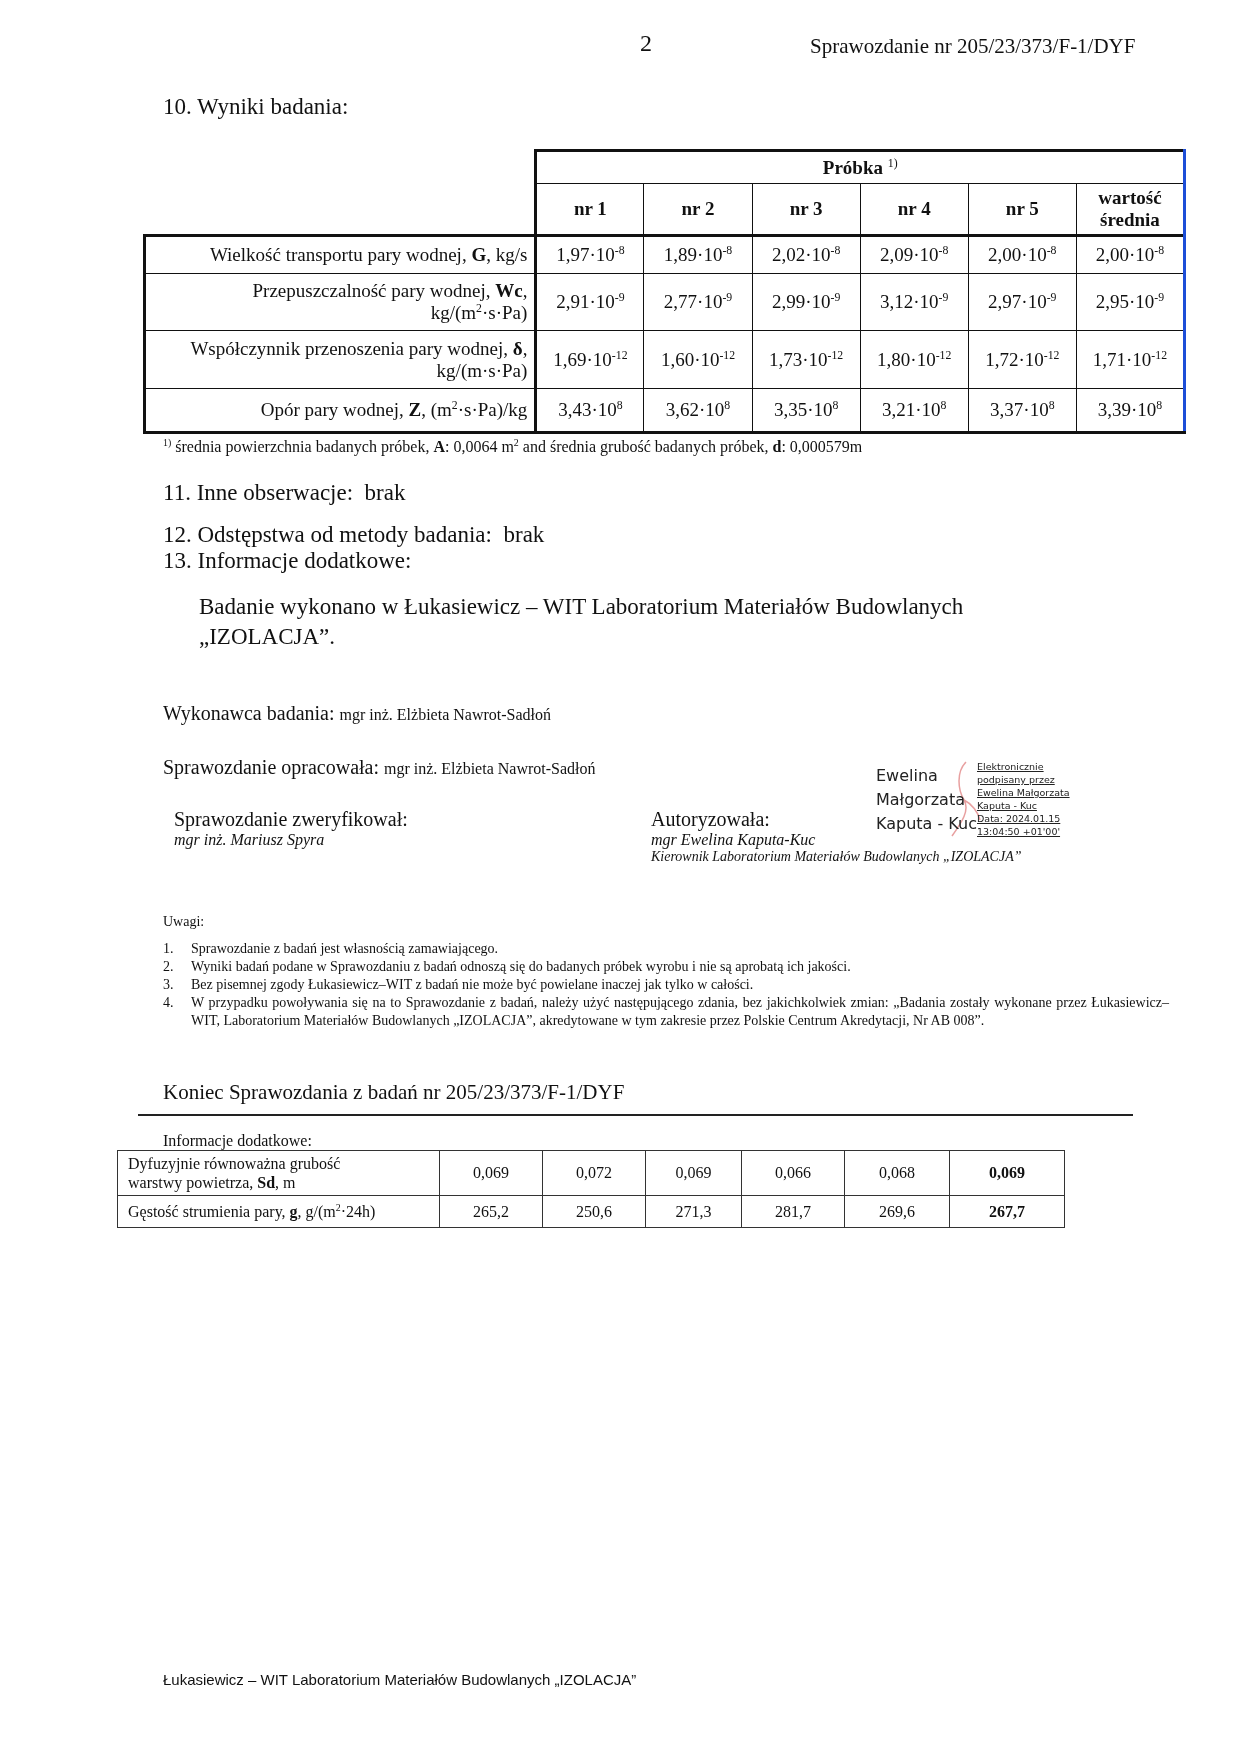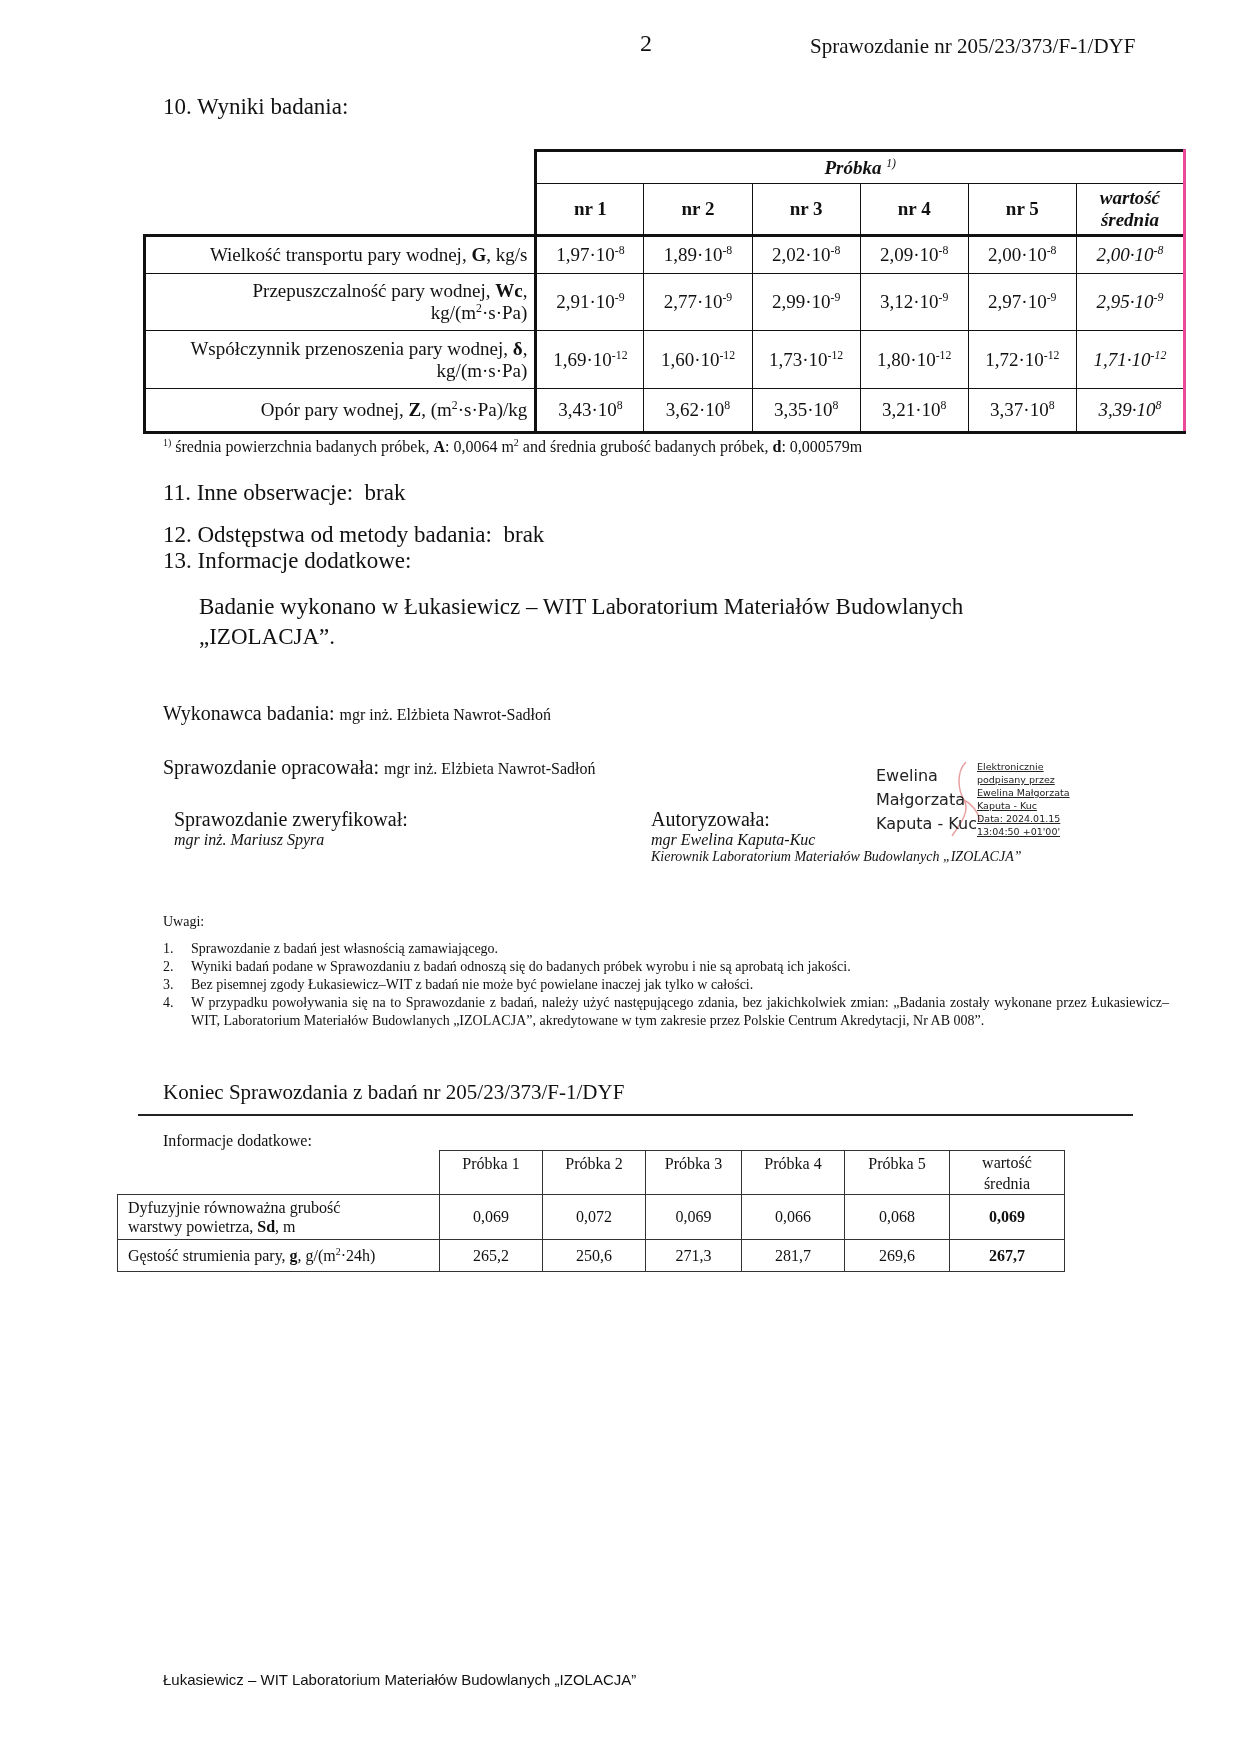--- a/index.html
+++ b/index.html
@@ -10,21 +10,21 @@
   .runhead { left:810px; top:34px; font-size:21px; }
   .h10 { left:163px; top:94px; font-size:23px; }
   table { border-collapse:collapse; }
   .t1 { left:143px; top:149px; width:1043px; font-size:19px; }
   .t1 td { border:1.5px solid #111; text-align:center; vertical-align:middle; padding:0 4px; }
   .t1 .lbl { text-align:right; padding:2px 7px; line-height:22px; }
   .t1 .blank { border:none; }
   .t1 .thick-top td.hd { border-top:3px solid #111; }
   .t1 .hd { font-weight:bold; }
   .t1 .outerL { border-left:3px solid #111; }
-  .t1 .outerR { border-right:3px solid #ec4899;font-style:italic; }
+  .t1 .outerR { border-right:3px solid #1d4ed8; }
   .t1 .lastrow td { border-bottom:3px solid #111; }
   .t1 .sepL { border-left:3px solid #111; }
   .t1 .firstdata td { border-top:3px solid #111; }
   sup { font-size:0.62em; vertical-align:super; line-height:0; }
   .fn { left:163px; top:438px; font-size:16px; }
   .sec { left:163px; font-size:23px; }
   .indent { left:199px; font-size:23px; line-height:30px; }
   .sig-line { font-size:20px; }
   .sig-line .small { font-size:16px; }
   .sigblock { font-size:20px; }
@@ -209,29 +209,20 @@
   <colgroup>
     <col style="width:322px">
       <col style="width:103px">
       <col style="width:103px">
       <col style="width:96px">
       <col style="width:103px">
       <col style="width:105px">
       <col style="width:115px">
   </colgroup>
   <tbody>
-      <tr style="height:44px">
-    <td class="blank"></td>
-    <td style="vertical-align:top;padding-top:4px">Próbka 1</td>
-    <td style="vertical-align:top;padding-top:4px">Próbka 2</td>
-    <td style="vertical-align:top;padding-top:4px">Próbka 3</td>
-    <td style="vertical-align:top;padding-top:4px">Próbka 4</td>
-    <td style="vertical-align:top;padding-top:4px">Próbka 5</td>
-    <td style="line-height:21px"><span>wartość</span><br><span>średnia</span></td>
-  </tr>
   <tr style="height:45px">
     <td class="lbl"><span>Dyfuzyjnie równoważna grubość</span><br><span>warstwy powietrza, </span><b>Sd</b><span>, m</span></td>
     <td>0,069</td>
     <td>0,072</td>
     <td>0,069</td>
     <td>0,066</td>
     <td>0,068</td>
     <td class="b">0,069</td>
   </tr>
   <tr style="height:32px">

